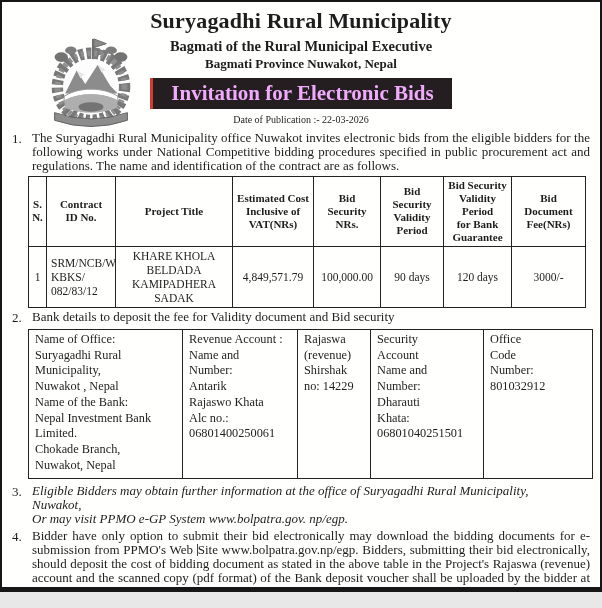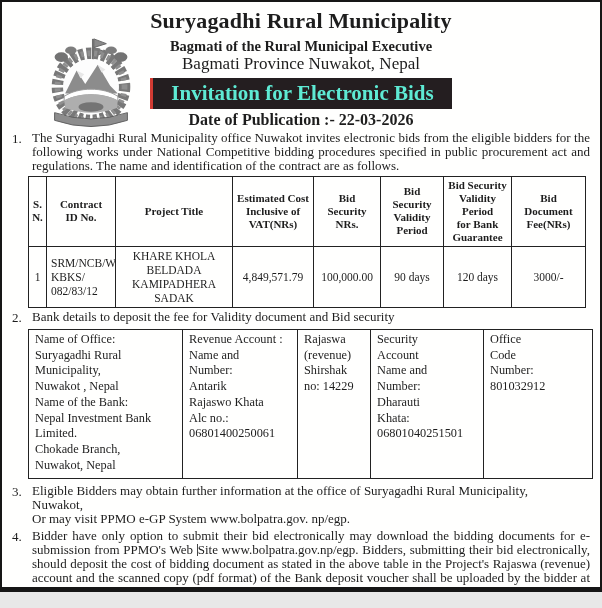--- a/index.html
+++ b/index.html
@@ -13,37 +13,37 @@
     font-family:"Liberation Serif","DejaVu Serif",serif;
     color:#1d1d1d;
     overflow:hidden;
   }
   .inner{padding:2px 8px 0 8px;}
   
   .header{position:relative;text-align:center;}
   .logo{position:absolute;left:28px;top:28px;width:106px;height:92px;}
   .title{font-size:22px;font-weight:bold;line-height:26px;margin-top:4px;letter-spacing:.2px;}
   .office{font-size:14.5px;font-weight:bold;line-height:18px;margin-top:3px;}
-  .province{font-size:17px;font-weight:normal;line-height:18px;}
+  .province{font-size:13px;font-weight:bold;line-height:18px;}
   .banner{
     display:inline-block;
     margin-top:5px;
     background:#241e20;
-    color:#5eead4;
+    color:#f0abfc;
     font-size:21px;font-weight:bold;line-height:24px;
     padding:3px 18px 4px 18px;
     border-left:3px solid #d23b33;
   }
-  .dateline{font-size:16px;font-weight:bold;line-height:14.5px;}
+  .dateline{font-size:10px;font-weight:normal;line-height:14.5px;}
   .dateline.first{margin-top:4px;}
   
   .item{display:flex;margin-top:3px;}
   .num{flex:0 0 20px;font-size:13px;line-height:16.2px;padding-left:2px;}
   .txt{flex:1;font-size:13px;line-height:14px;text-align:justify;padding-right:2px;}
-  .preline{white-space:pre-line;}
+  .preline{white-space:pre-line;font-style:italic;}
   .caret{display:inline-block;width:1px;height:12px;background:#444;vertical-align:-2px;}
   
   table{border-collapse:collapse;table-layout:fixed;}
   .contract-table{margin:3px 0 2px 18px;width:557px;}
   .contract-table th,.contract-table td{
     border:1px solid #222;
     font-size:11px;
     padding:2px 1px;
     text-align:center;
     vertical-align:middle;

